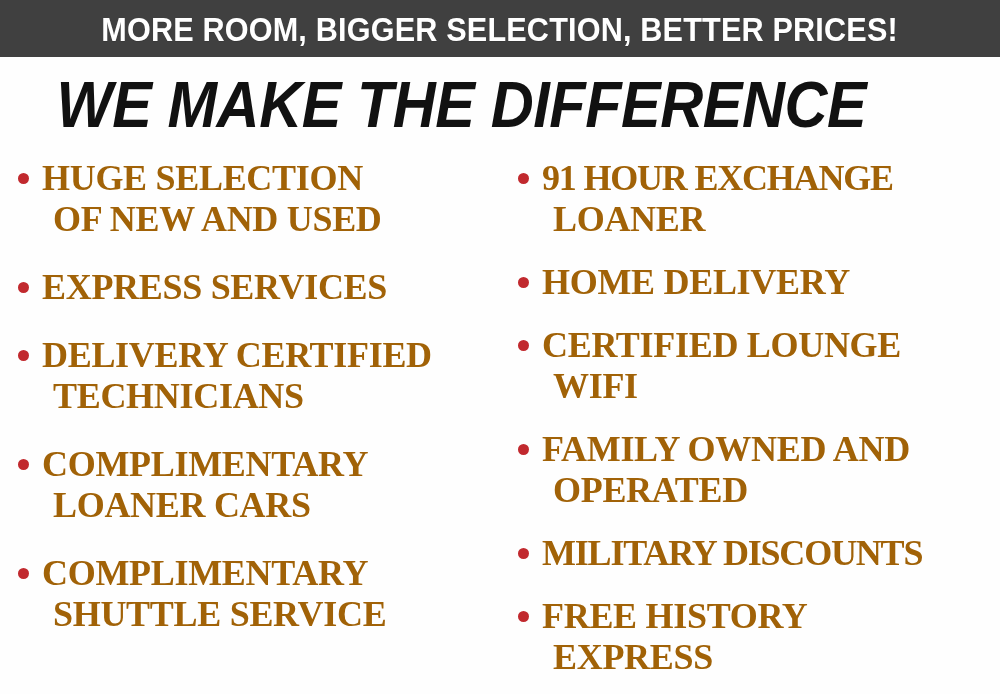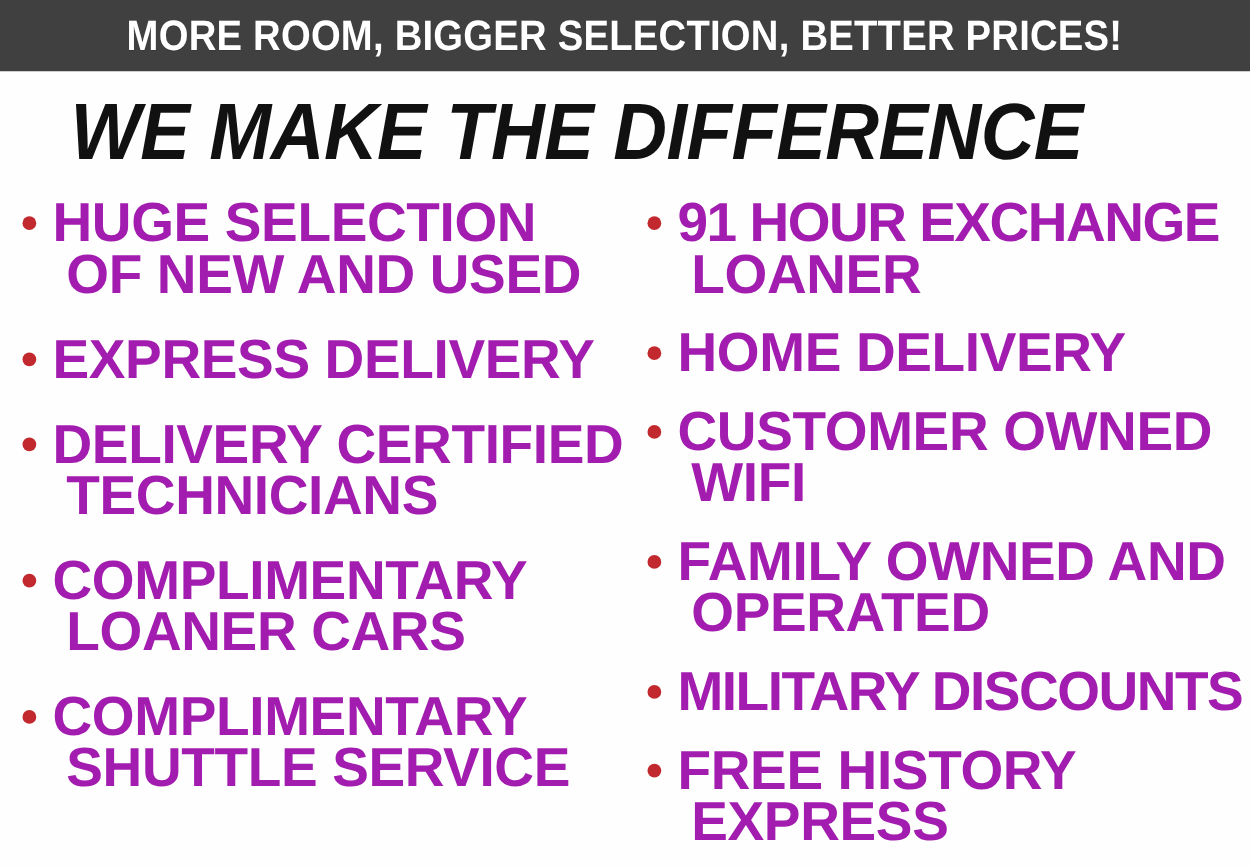--- a/index.html
+++ b/index.html
@@ -94,24 +94,24 @@
   .dot {
     flex: 0 0 auto;
     width: 11px;
     height: 11px;
     border-radius: 50%;
     background: #c1292e;
     margin-top: 15px;
     margin-right: 13px;
   }
   .bullet-text {
-    color: #a21caf;
-    font-family: Liberation Sans, sans-serif;
+    color: #a16207;
+    font-family: Liberation Serif, serif;
     font-weight: bold;
-    font-size: 44px;
+    font-size: 36px;
     line-height: 41px;
     letter-spacing: -0.3px;
     white-space: pre-line;
     text-indent: 0;
   }
   
   .bullet-text { padding-left: 0; }
   .bullet-text .cont { display: block; padding-left: 11px; }
 
   .tight { letter-spacing: -1.2px; }
@@ -130,21 +130,21 @@
   </div>
 
   <div class="columns">
     <div class="col col-left" id="col-left">
         <div class="bullet-item">
           <span class="dot"></span>
           <div class="bullet-text"><span>HUGE SELECTION</span><span class="cont">OF NEW AND USED</span></div>
         </div>
         <div class="bullet-item">
           <span class="dot"></span>
-          <div class="bullet-text"><span>EXPRESS DELIVERY</span></div>
+          <div class="bullet-text"><span>EXPRESS SERVICES</span></div>
         </div>
         <div class="bullet-item">
           <span class="dot"></span>
           <div class="bullet-text"><span>DELIVERY CERTIFIED</span><span class="cont">TECHNICIANS</span></div>
         </div>
         <div class="bullet-item">
           <span class="dot"></span>
           <div class="bullet-text"><span>COMPLIMENTARY</span><span class="cont">LOANER CARS</span></div>
         </div>
         <div class="bullet-item">
@@ -156,21 +156,21 @@
         <div class="bullet-item">
           <span class="dot"></span>
           <div class="bullet-text"><span class="tight">91 HOUR EXCHANGE</span><span class="cont">LOANER</span></div>
         </div>
         <div class="bullet-item">
           <span class="dot"></span>
           <div class="bullet-text"><span>HOME DELIVERY</span></div>
         </div>
         <div class="bullet-item">
           <span class="dot"></span>
-          <div class="bullet-text"><span>CUSTOMER OWNED</span><span class="cont">WIFI</span></div>
+          <div class="bullet-text"><span>CERTIFIED LOUNGE</span><span class="cont">WIFI</span></div>
         </div>
         <div class="bullet-item">
           <span class="dot"></span>
           <div class="bullet-text"><span>FAMILY OWNED AND</span><span class="cont">OPERATED</span></div>
         </div>
         <div class="bullet-item">
           <span class="dot"></span>
           <div class="bullet-text"><span class="tight">MILITARY DISCOUNTS</span></div>
         </div>
         <div class="bullet-item">

